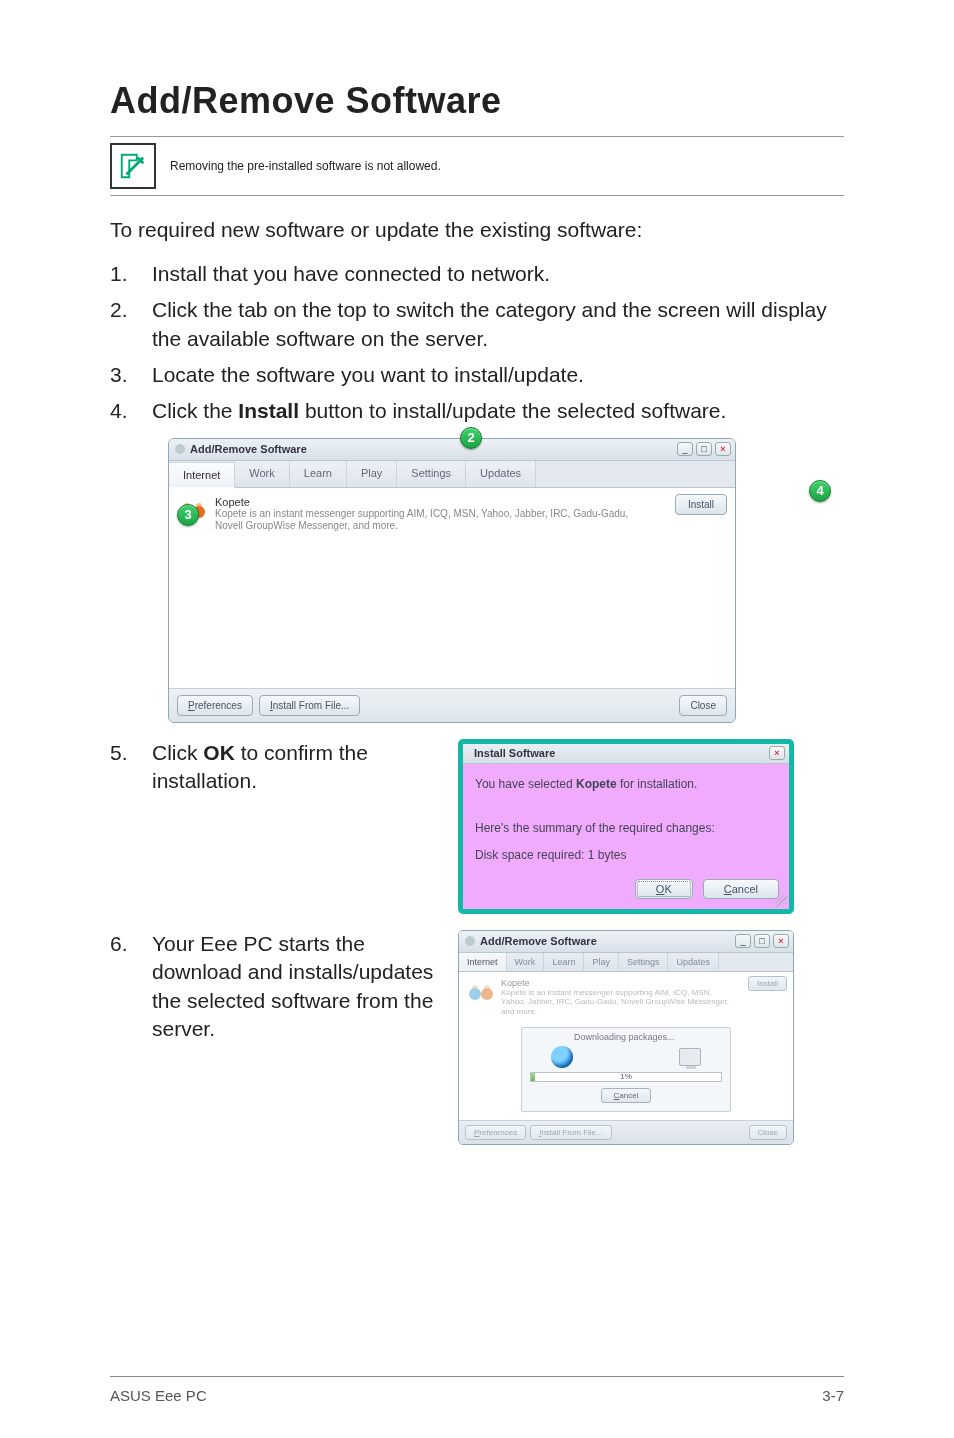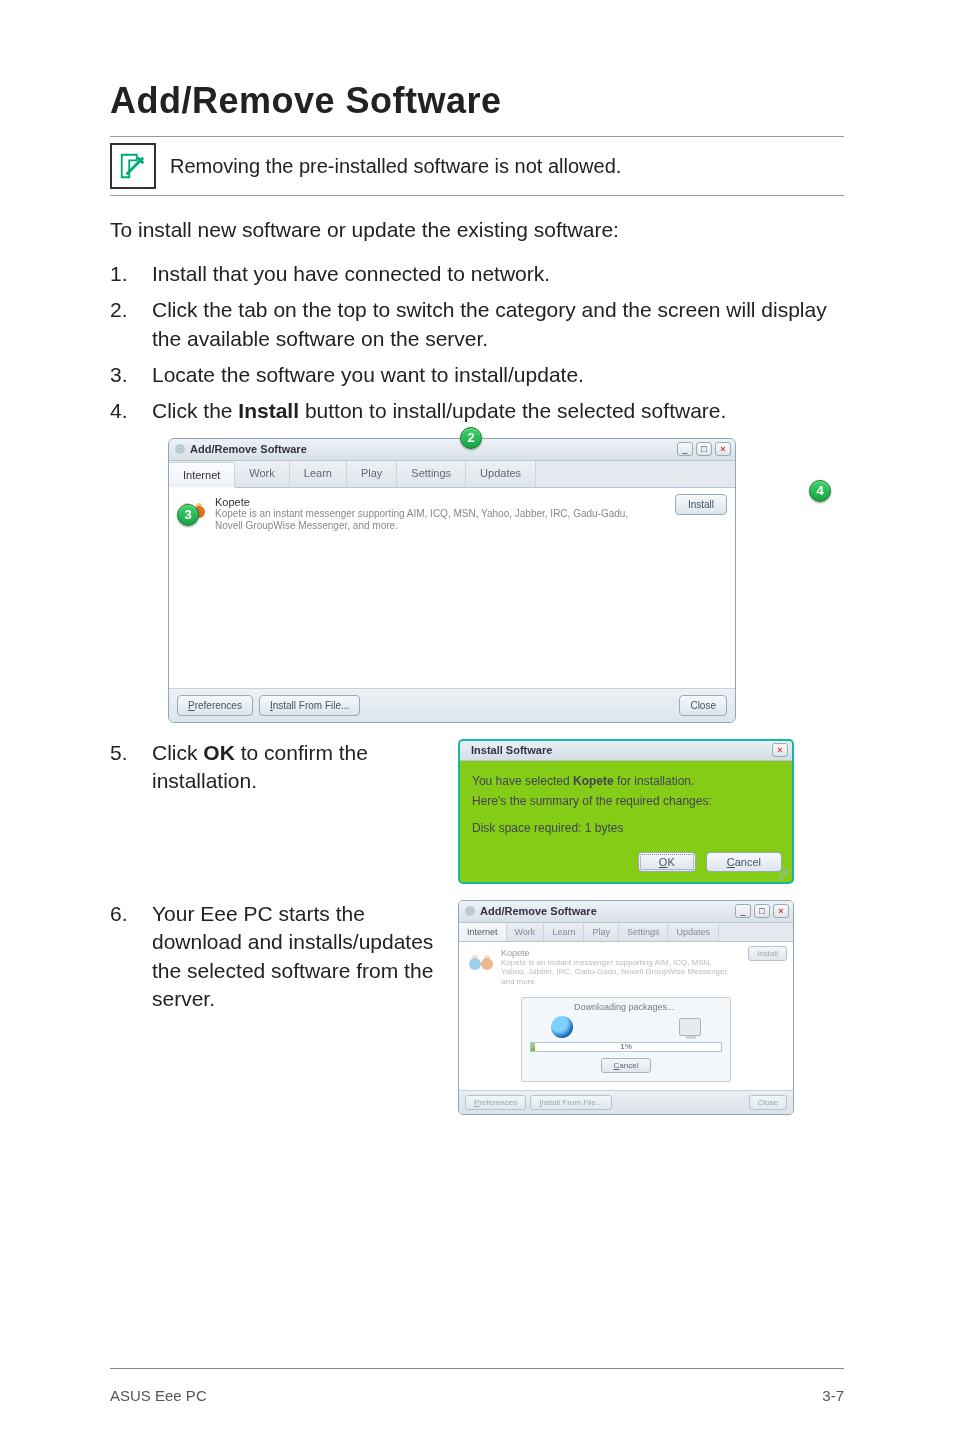--- a/index.html
+++ b/index.html
@@ -37,21 +37,21 @@
   .note-icon {
     width: 46px;
     height: 46px;
     border: 2px solid #333;
     display: flex;
     align-items: center;
     justify-content: center;
     flex-shrink: 0;
   }
   .note-icon svg { width: 30px; height: 30px; }
-  .note-text { font-size: 20px; }
+  .note-text { font-size: 12px; }
   .lead {
     font-size: 21px;
     margin-bottom: 18px;
   }
   ol {
     list-style: none;
     counter-reset: step;
   }
   ol > li {
     font-size: 21px;
@@ -150,32 +150,32 @@
   .ppl::after { background:#e07020; right:2px; top:10px; box-shadow:0 -6px 0 -3px #f3c28b;}
 
   
   .steprow {
     display:flex; align-items:flex-start; gap:18px; margin-top:16px;
   }
   .steprow .left { flex:0 0 330px; }
 
   
   .dlg2 {
-    width:336px; border:2px solid #14b8a6; border-radius:5px; overflow:hidden;
-    background:#84cc16; font-size:12px; position:relative;
+    width:336px; border:5px solid #14b8a6; border-radius:5px; overflow:hidden;
+    background:#f0abfc; font-size:12px; position:relative;
   }
   .dlg2-titlebar {
     height:20px; background:linear-gradient(#e9eff4,#d5dee6);
     display:flex; align-items:center; justify-content:space-between; padding:0 4px 0 6px;
     border-bottom:1px solid #b9c6d0; color:#334;
   }
   .dlg2-titlebar .t-left { display:flex; align-items:center; gap:5px; font-weight:700; font-size:11px;}
   .dlg2-body { padding:10px 12px 8px 12px; color:#445; line-height:1.7; }
   .dlg2-body .sel { margin-bottom:0; }
-  .dlg2-body .summary { margin-bottom:6px; }
+  .dlg2-body .summary { margin-bottom:6px;margin-top:24px; }
   .dlg2-foot { display:flex; justify-content:flex-end; gap:10px; padding:6px 10px 10px 10px; }
   .dlg2-btn {
     padding:3px 20px; font-size:11px; border:1px solid #9ab; background:linear-gradient(#f6f9fb,#dce5ec);
     border-radius:4px; color:#456;
   }
   .dlg2-btn.ok { outline:1px dotted #888; outline-offset:-3px; }
   .resize-grip {
     position:absolute; right:2px; bottom:2px; width:12px; height:12px;
     background:
       linear-gradient(135deg, transparent 6px, #a7b4bf 6px, #a7b4bf 7px, transparent 7px),
@@ -235,21 +235,21 @@
   }
   .footbtn3 {
     padding:2px 8px; font-size:8px; border:1px solid #b7c3cc;
     background:linear-gradient(#f2f6f9,#e0e7ed); border-radius:3px; color:#9aa;
   }
   .footleft3 { display:flex; gap:4px;}
 
   
   .page-footer {
     position:absolute; bottom:34px; left:110px; right:110px;
-    border-top:1px solid #888; padding-top:18px;
+    border-top:1px solid #888; padding-top:10px;
     display:flex; justify-content:space-between; font-size:15px; color:#555;
   }
 </style>
 </head>
 <body>
 
 <div class="page">
   <h1>Add/Remove Software</h1>
 
 
@@ -257,21 +257,21 @@
     <div class="note-icon">
       <svg viewBox="0 0 32 32">
         <path d="M4 28 L4 4 L20 4 L20 10 L12 10 L12 28 Z" fill="none" stroke="#0a7" stroke-width="2"></path>
         <path d="M10 24 L26 8" stroke="#0a7" stroke-width="3" stroke-linecap="round"></path>
         <path d="M22 6 L28 12 L26 14 L20 8 Z" fill="#0a7"></path>
       </svg>
     </div>
     <div class="note-text">Removing the pre-installed software is not allowed.</div>
   </div>
 
-  <p class="lead">To install new software or update the existing software:</p>
+  <p class="lead">To required new software or update the existing software:</p>
 
   <ol>
     <li>
       <span class="num">1.</span>
       <span class="txt">Install that you have connected to network.</span>
     </li>
     <li>
       <span class="num">2.</span>
       <span class="txt">Click the tab on the top to switch the category and the screen will display the available software on the server.</span>
     </li>

